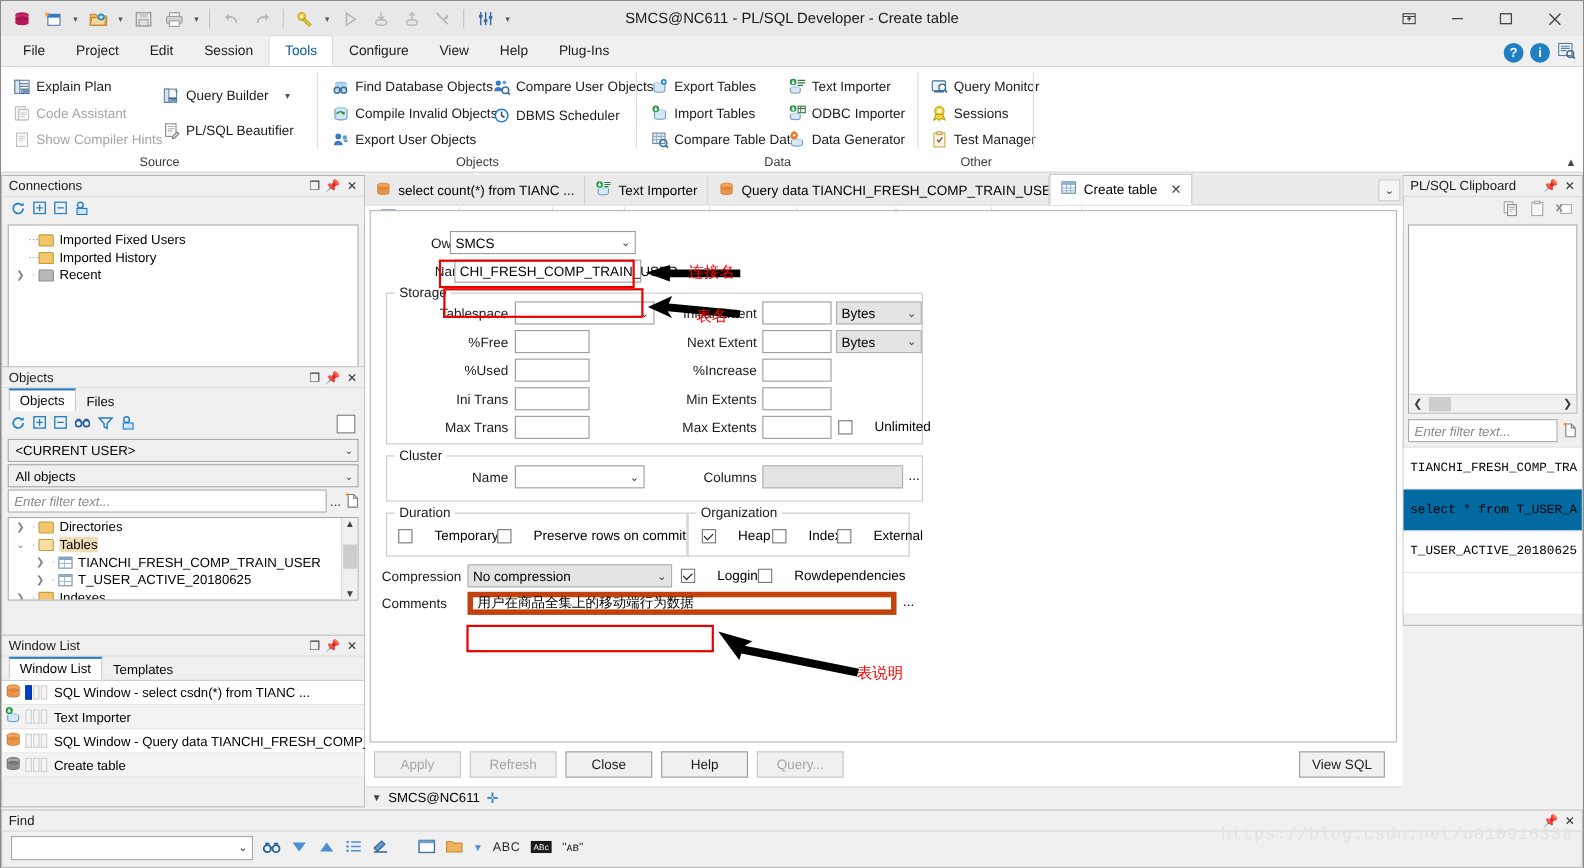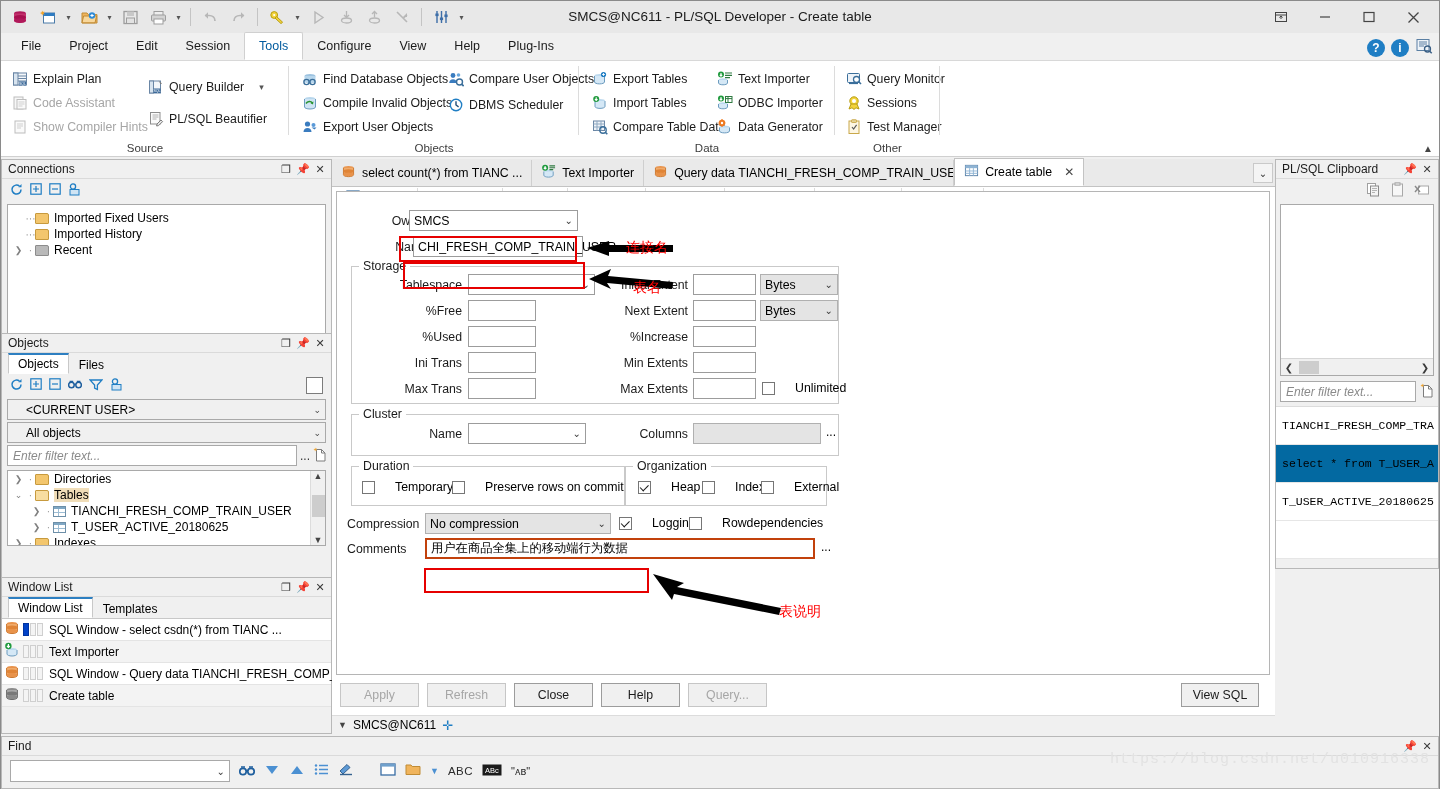--- a/index.html
+++ b/index.html
@@ -126,21 +126,21 @@
                      linear-gradient(transparent 5px,#9dbdd4 5px 6px,transparent 6px);
   }
   .sel-lt { background:#f0ddb8; }
 
   .tabstrip { display:flex; align-items:flex-end; height:21px; padding-left:6px; background:#f0f0f0; }
   .mtab { padding:0 9px; height:19px; line-height:19px; font-size:12px; border:1px solid transparent; }
   .mtab.on { background:#fff; border:1px solid #c8c8c8; border-bottom-color:#fff; border-top:2px solid #2d7fc1; height:21px; line-height:18px;}
 
   .combo {
     height:21px; background:#f0f0f0; border:1px solid #a9a9a9;
-    display:flex; align-items:center; padding:0 4px 0 18px; font-size:12px;
+    display:flex; align-items:center; padding:0 4px 0 6px; font-size:12px;
     margin:2px 5px 0 5px;
   }
   .combo .arr { margin-left:auto; color:#4a4a4a; font-size:9px; }
   .filterbox {
     height:21px; background:#fff; border:1px solid #a9a9a9;
     display:flex; align-items:center; padding:0 5px; font-size:12px;
     color:#8a8a8a; font-style:italic; margin:2px 5px 0 5px;
   }
 
   .wl-row { display:flex; align-items:center; height:22px; font-size:12px; border-bottom:1px solid #e4e4e4; padding-left:2px; white-space:nowrap;}
@@ -193,21 +193,21 @@
     font-size:12.3px; border-right:1px solid #dcdcdc; color:#1b1b1b;
   }
   .ftab.on { border-bottom:2px solid #2d7fc1; }
 
   .lbl { font-size:12.3px; color:#1b1b1b; text-align:right; }
   .inp {
     background:#fff; border:1px solid #9c9c9c; height:21px;
     display:flex; align-items:center; padding:0 4px; font-size:12.3px;
   }
   .inp.ro { background:#e4e4e4; border:1px solid #b0b0b0; }
-  .inp.blue { border:2px solid #c2410c; }
+  .inp.blue { border:5px solid #c2410c; }
   .drop { margin-left:auto; color:#3a3a3a; font-size:10px; padding-left:4px;}
   .gbox { position:absolute; border:1px solid #c9c9c9; }
   .gbox .gb-title {
     position:absolute; top:-8px; left:7px; background:#fff; padding:0 4px;
     font-size:12.3px; color:#1b1b1b;
   }
   .cbx { width:13px;height:13px;border:1px solid #767676;background:#fff;display:inline-flex;align-items:center;justify-content:center;flex:0 0 13px;}
   .cbx.on::after { content:""; width:7px;height:4px;border-left:1.6px solid #1b1b1b;border-bottom:1.6px solid #1b1b1b;transform:rotate(-45deg) translate(0px,-1px);}
   .ckwrap { display:flex; align-items:center; gap:20px; font-size:12.3px; }
 

